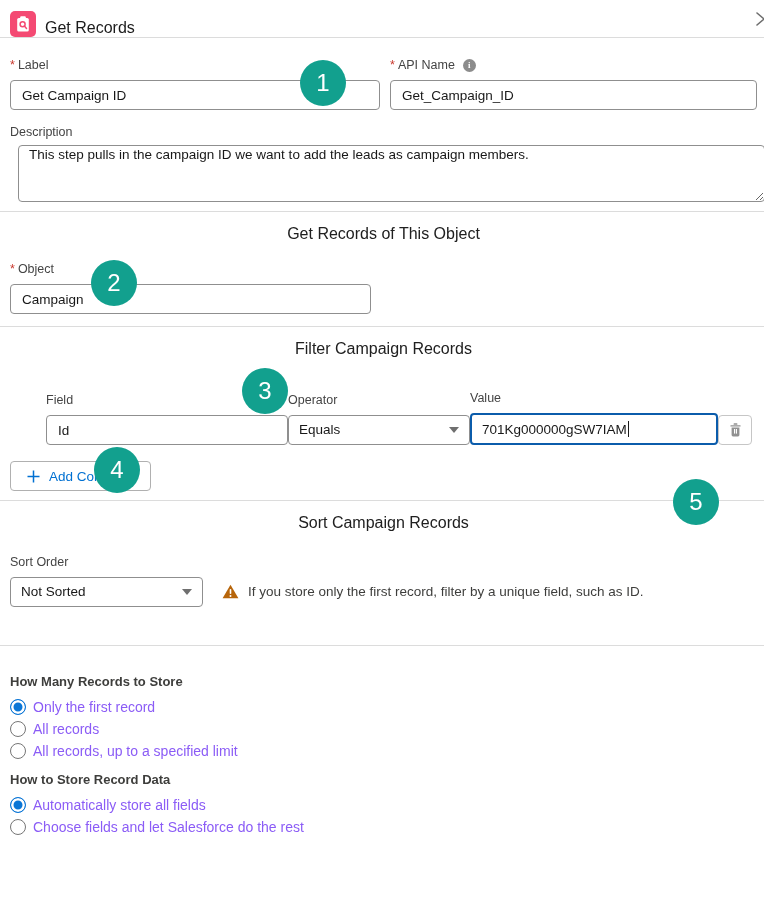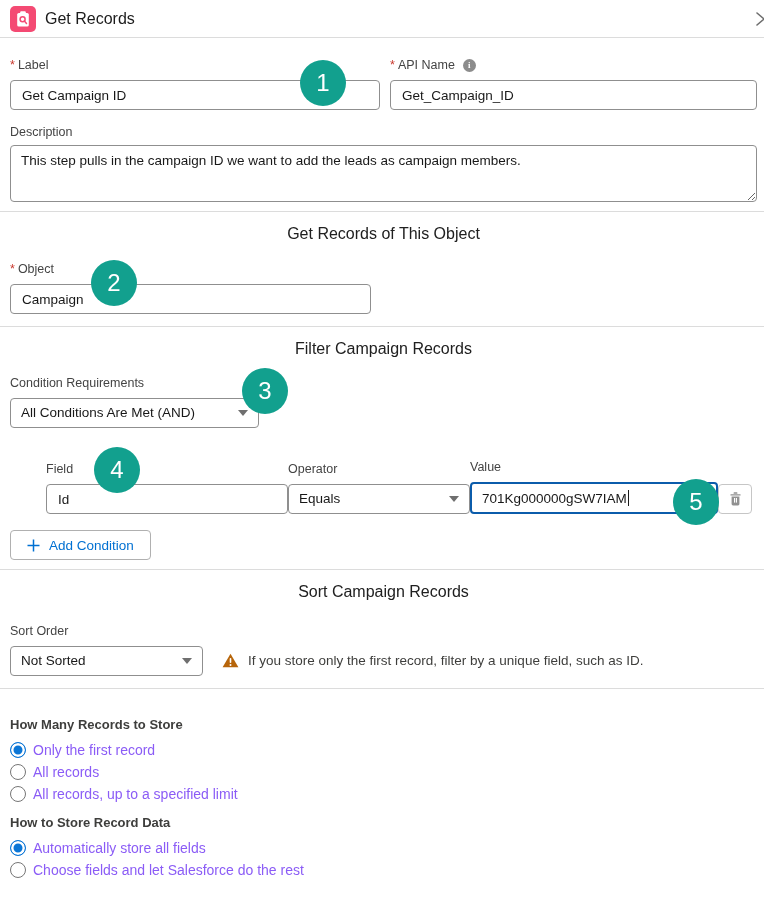--- a/index.html
+++ b/index.html
@@ -1,21 +1,21 @@
 <!DOCTYPE html>
 <html><head>
 <meta charset="utf-8">
 <style>
   * { margin:0; padding:0; box-sizing:border-box; }
   html,body { background:#fff; }
   body { font-family:"Liberation Sans","DejaVu Sans",sans-serif; color:#181818; }
   .panel { position:relative; width:764px; height:898px; background:#fff; overflow:hidden; }
 
   
-  .hdr { display:flex; align-items:center; height:38px; padding:0 10px; border-bottom:1px solid #dcdcdc; position:relative; }
+  .hdr { display:flex; align-items:flex-end; height:38px; padding:0 10px; border-bottom:1px solid #dcdcdc; position:relative; }
   .hdr-icon { width:26px; height:26px; border-radius:5px; background:#f44a73; display:flex; align-items:center; justify-content:center; flex:0 0 auto; }
   .hdr-title { margin-left:9px; font-size:16px; color:#1b1b1b; }
   .hdr-chevron { position:absolute; right:-4px; top:10px; color:#6e6e6e; }
 
   .sec { padding-left:10px; padding-right:7px; border-bottom:1px solid #dcdcdc; }
   .sec:last-child { border-bottom:none; }
   h2 { font-size:16px; font-weight:400; color:#202020; line-height:20px;text-align:center; }
 
   .lbl { font-size:12.5px; color:#444; line-height:15px; display:flex; align-items:center; }
   .req { color:#c9372c; margin-right:3px; }
@@ -27,21 +27,21 @@
 
   
   .sec-basic { padding-top:20px; padding-bottom:9px; }
   .row2 { display:flex; gap:10px; }
   .col-label { width:370px; flex:0 0 auto; }
   .col-api { flex:1; }
   .info-icon { width:13px; height:13px; border-radius:50%; background:#8c8c8c; color:#fff; font-size:9px;
                font-weight:700; display:inline-flex; align-items:center; justify-content:center; margin-left:8px; font-family:"Liberation Serif",serif; }
   .fld-desc { margin-top:15px; }
   .fld-desc .lbl { margin-bottom:5px; }
-  textarea.ibox { height:57px; padding-top:7px; resize:vertical; line-height:16px; }
+  textarea.ibox { height:57px; padding-top:1px; resize:vertical; line-height:16px;margin-left:8px; }
 
   
   .sec-object { padding-top:12px; padding-bottom:12px; }
   .sec-object .fld { margin-top:18px; }
   .w-object { width:361px; }
 
   
   .combo { display:flex; align-items:center; justify-content:space-between; cursor:pointer; }
   .combo .arrow { width:0; height:0; border-left:5px solid transparent; border-right:5px solid transparent;
                   border-top:6px solid #6f6f6f; margin-left:8px; flex:0 0 auto; }
@@ -57,21 +57,21 @@
   .c-val { width:248px; flex:0 0 auto; }
   .val-box { border:2px solid #0b5cab; height:32px; display:flex; align-items:center; }
   .caret { display:inline-block; width:1px; height:16px; background:#1a1a1a; margin-left:1px; }
   .trash-btn { width:34px; height:30px; flex:0 0 auto; border:1px solid #c6c6c6; border-radius:4px; background:#fff;
                display:flex; align-items:center; justify-content:center; cursor:pointer; }
   .add-btn { margin-top:16px; height:30px; padding:0 16px; background:#fff; border:1px solid #b0b0b0; border-radius:4px;
              color:#0070d2; font-size:13.5px; font-family:"Liberation Sans","DejaVu Sans",sans-serif;
              display:inline-flex; align-items:center; gap:9px; cursor:pointer; }
 
   
-  .sec-sort { padding-top:12px; padding-bottom:12px; }
+  .sec-sort { padding-top:12px; padding-bottom:38px; }
   .sort-row { display:flex; align-items:center; margin-top:22px; }
   .sort-row .fld { width:193px; flex:0 0 auto; }
   .warn { display:flex; align-items:center; margin-left:19px; margin-top:20px; gap:9px; }
   .warn-text { font-size:13.5px; color:#3e3e3c; }
 
   
   .sec-radios { padding-top:28px; border-bottom:none; }
   .grp-title { font-size:13px; font-weight:700; color:#3e3e3c; line-height:16px; }
   .opts { margin-top:6px; }
   .radio-row { display:flex; align-items:center; height:22px; cursor:pointer; }
@@ -143,29 +143,20 @@
       <div class="lbl">
           <span class="req">*</span>
           <span>Object</span>
         </div>
       <input class="ibox" type="text" value="Campaign" style="">
     </div>
   </div>
 
   <div class="sec sec-filter">
     <h2>Filter Campaign Records</h2>
-    <div class="fld fld-condreq">
-      <div class="lbl">
-          <span>Condition Requirements</span>
-        </div>
-      <div class="ibox combo">
-        <span>All Conditions Are Met (AND)</span>
-        <span class="arrow"></span>
-      </div>
-    </div>
 
     <div class="cond-row">
       <div class="fld c-field">
         <div class="lbl">
             <span>Field</span>
           </div>
         <input class="ibox" type="text" value="Id" style="">
       </div>
       <div class="fld c-op">
         <div class="lbl">

